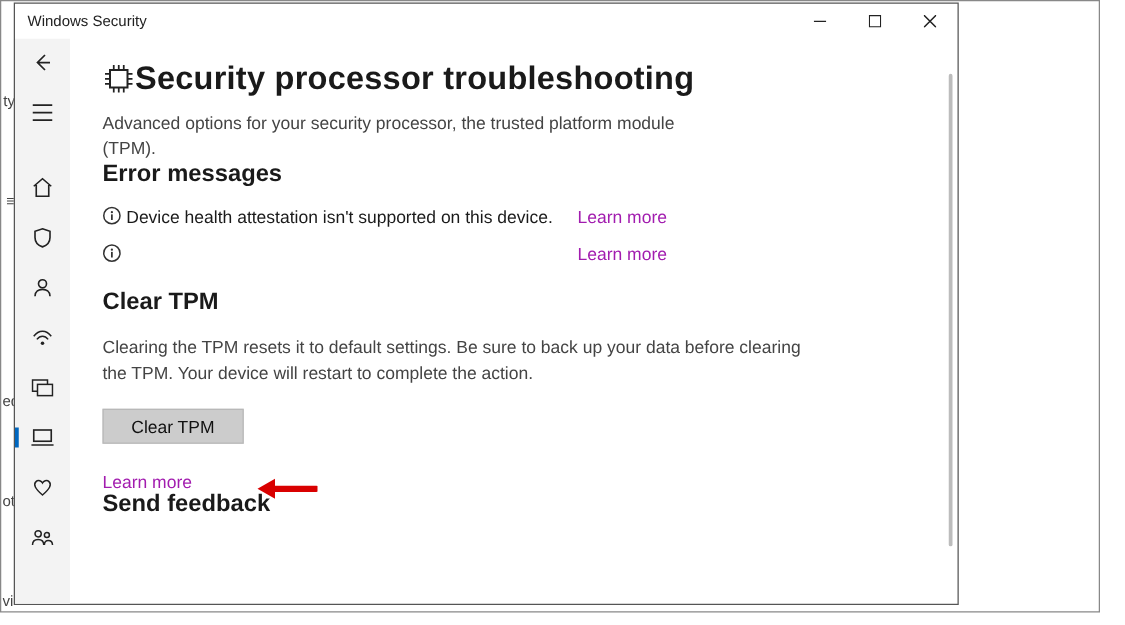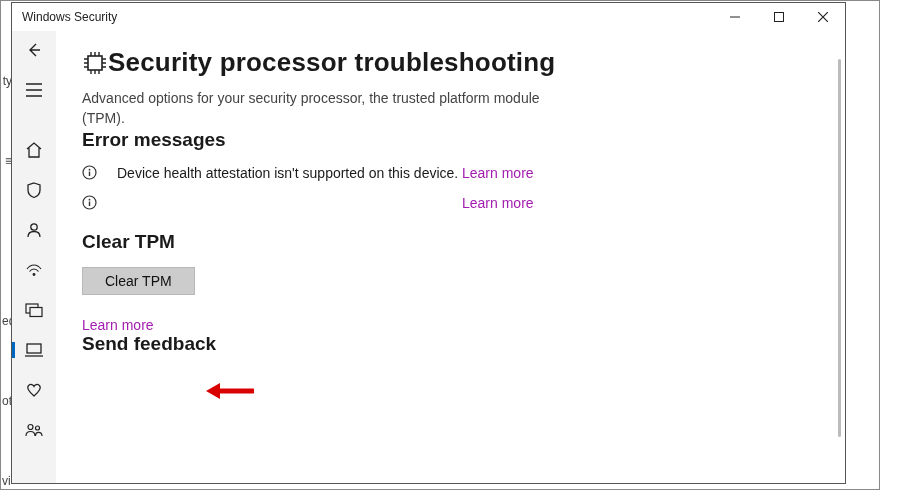--- a/index.html
+++ b/index.html
@@ -14,21 +14,21 @@
   
   .bg-window {
     position:absolute; left:0; top:0; width:880px; height:490px;
     border:1px solid #888; background:#fff; z-index:0;
   }
   .bg-strip { position:absolute; left:1px; top:20px; width:10px; height:470px;
               color:#444; font-size:12px; line-height:40px; text-align:right;
               overflow:hidden; white-space:pre; }
   
   .window {
-    position:absolute; left:11px; top:2px; width:835px; height:482px;
+    position:absolute; left:11px; top:2px; width:756px; height:482px;
     border:1px solid #555; background:#fff; z-index:1;
     display:flex; flex-direction:column;
   }
   .titlebar {
     height:28px; display:flex; align-items:center; padding:0 0 0 10px;
     font-size:12px; color:#222;
   }
   .titlebar .spacer { flex:1; }
   .winbtn { width:44px; height:28px; display:flex; align-items:center; justify-content:center; }
   .winbtn svg { display:block; }
@@ -43,21 +43,21 @@
   }
   .content {
     flex:1; padding:10px 26px 0 26px; overflow:hidden; position:relative;
   }
   .content-inner { width:640px; }
   .hdr { display:flex; align-items:center; margin:6px 0 10px 0; }
   h1 { font-size:26px; font-weight:600; margin:0; letter-spacing:0.2px; }
   .sub { color:#444; line-height:1.45; max-width:500px; }
   h2 { font-size:19px; font-weight:600; margin:0 0 14px 0; }
   .err-row { display:flex; align-items:center; margin:0 0 14px 0; max-width:560px; }
-  .err-row .msg { display:flex; align-items:center; gap:20px; width:380px; }
+  .err-row .msg { display:flex; align-items:center; gap:4px; width:380px; }
   .link { color:#a21caf; cursor:pointer; }
   .clear-desc { color:#444; line-height:1.5; max-width:560px; margin-bottom:18px; }
   .btn {
     display:inline-block; background:#cccccc; border:1px solid #b8b8b8;
     padding:5px 22px; font-size:14px; color:#111; cursor:pointer;
   }
   .lm2 { margin-top:22px; }
   .feedback { }
   
   .scroll {
@@ -199,20 +199,21 @@
             <svg width="15" height="15" viewBox="0 0 15 15">
                 <circle cx="7.5" cy="7.5" r="6.5" fill="none" stroke="#333" stroke-width="1.2"></circle>
                 <circle cx="7.5" cy="4.7" r="0.9" fill="#333"></circle>
                 <rect x="6.8" y="6.5" width="1.4" height="4.5" fill="#333"></rect>
               </svg>
           </div>
           <span class="link">Learn more</span>
         </div>
 
         <h2 style="margin-top:20px">Clear TPM</h2>
+        <div class="clear-desc">Clearing the TPM resets it to default settings. Be sure to back up your data before clearing the TPM. Your device will restart to complete the action.</div>
         <div class="btn">Clear TPM</div>
         <div class="lm2"><span class="link">Learn more</span></div>
 
         <h2 class="feedback">Send feedback</h2>
       </div>
     </div>
 
     <div class="scroll"></div>
   </div>
 </div>

